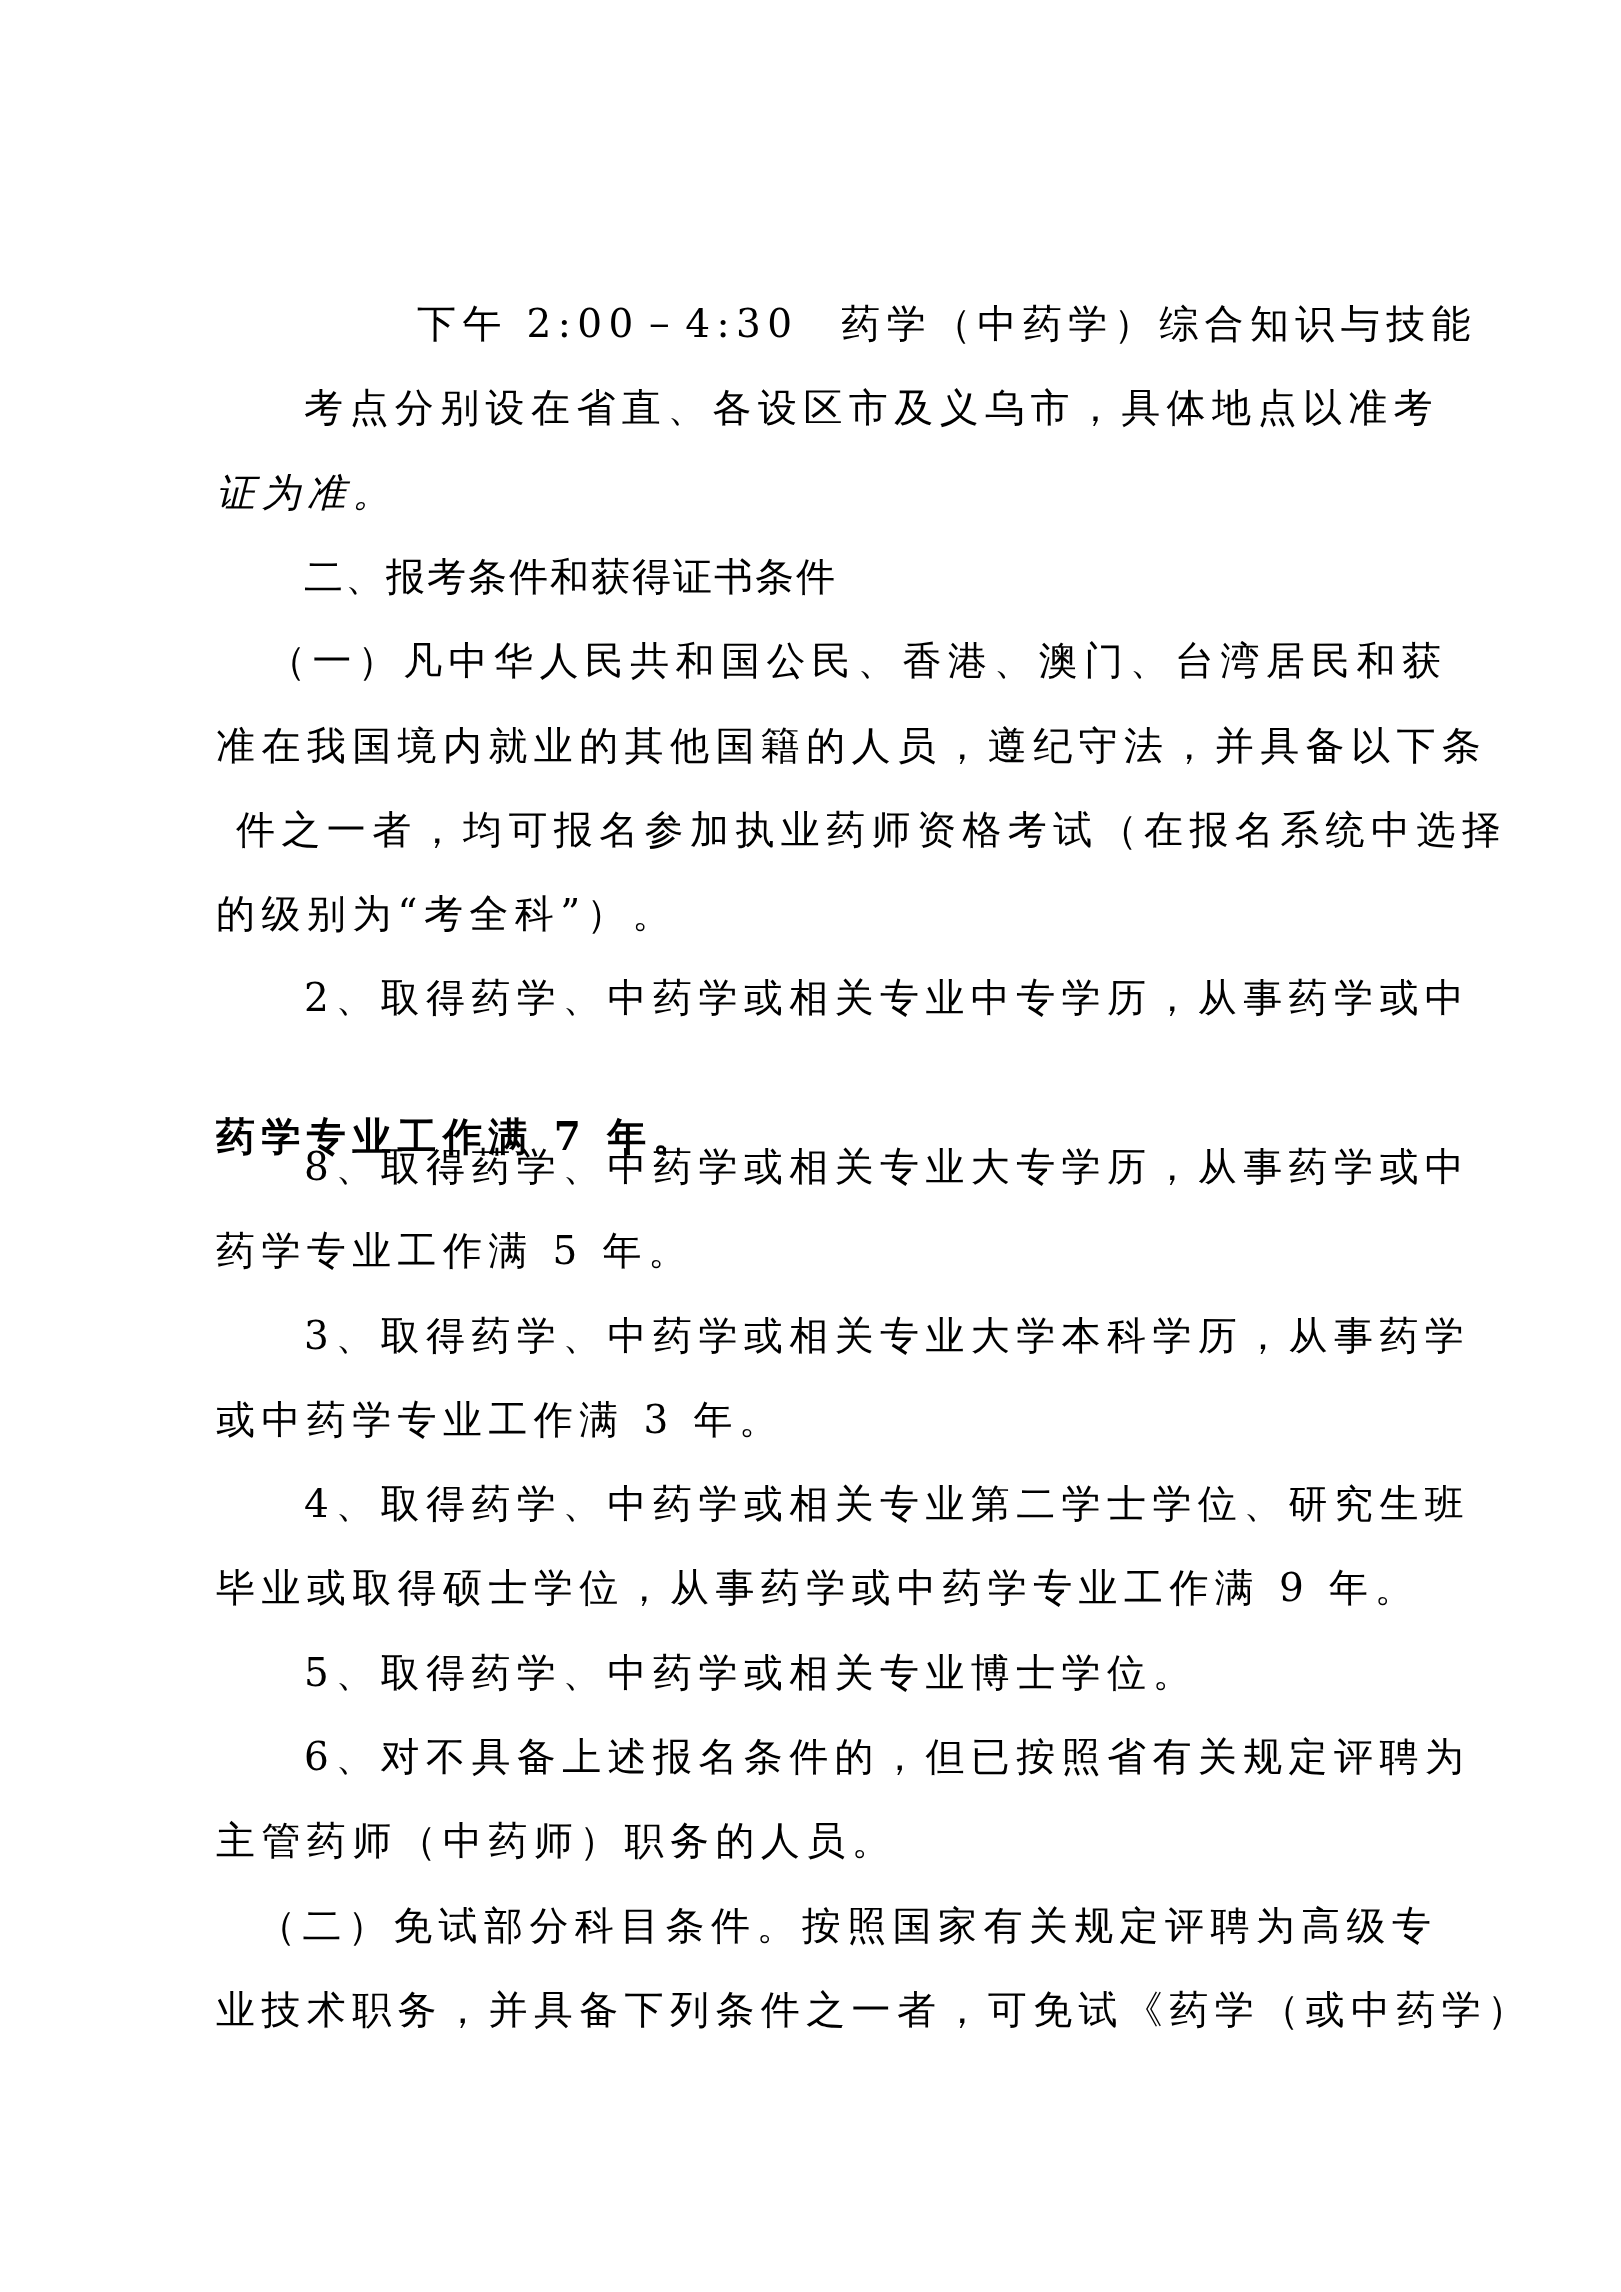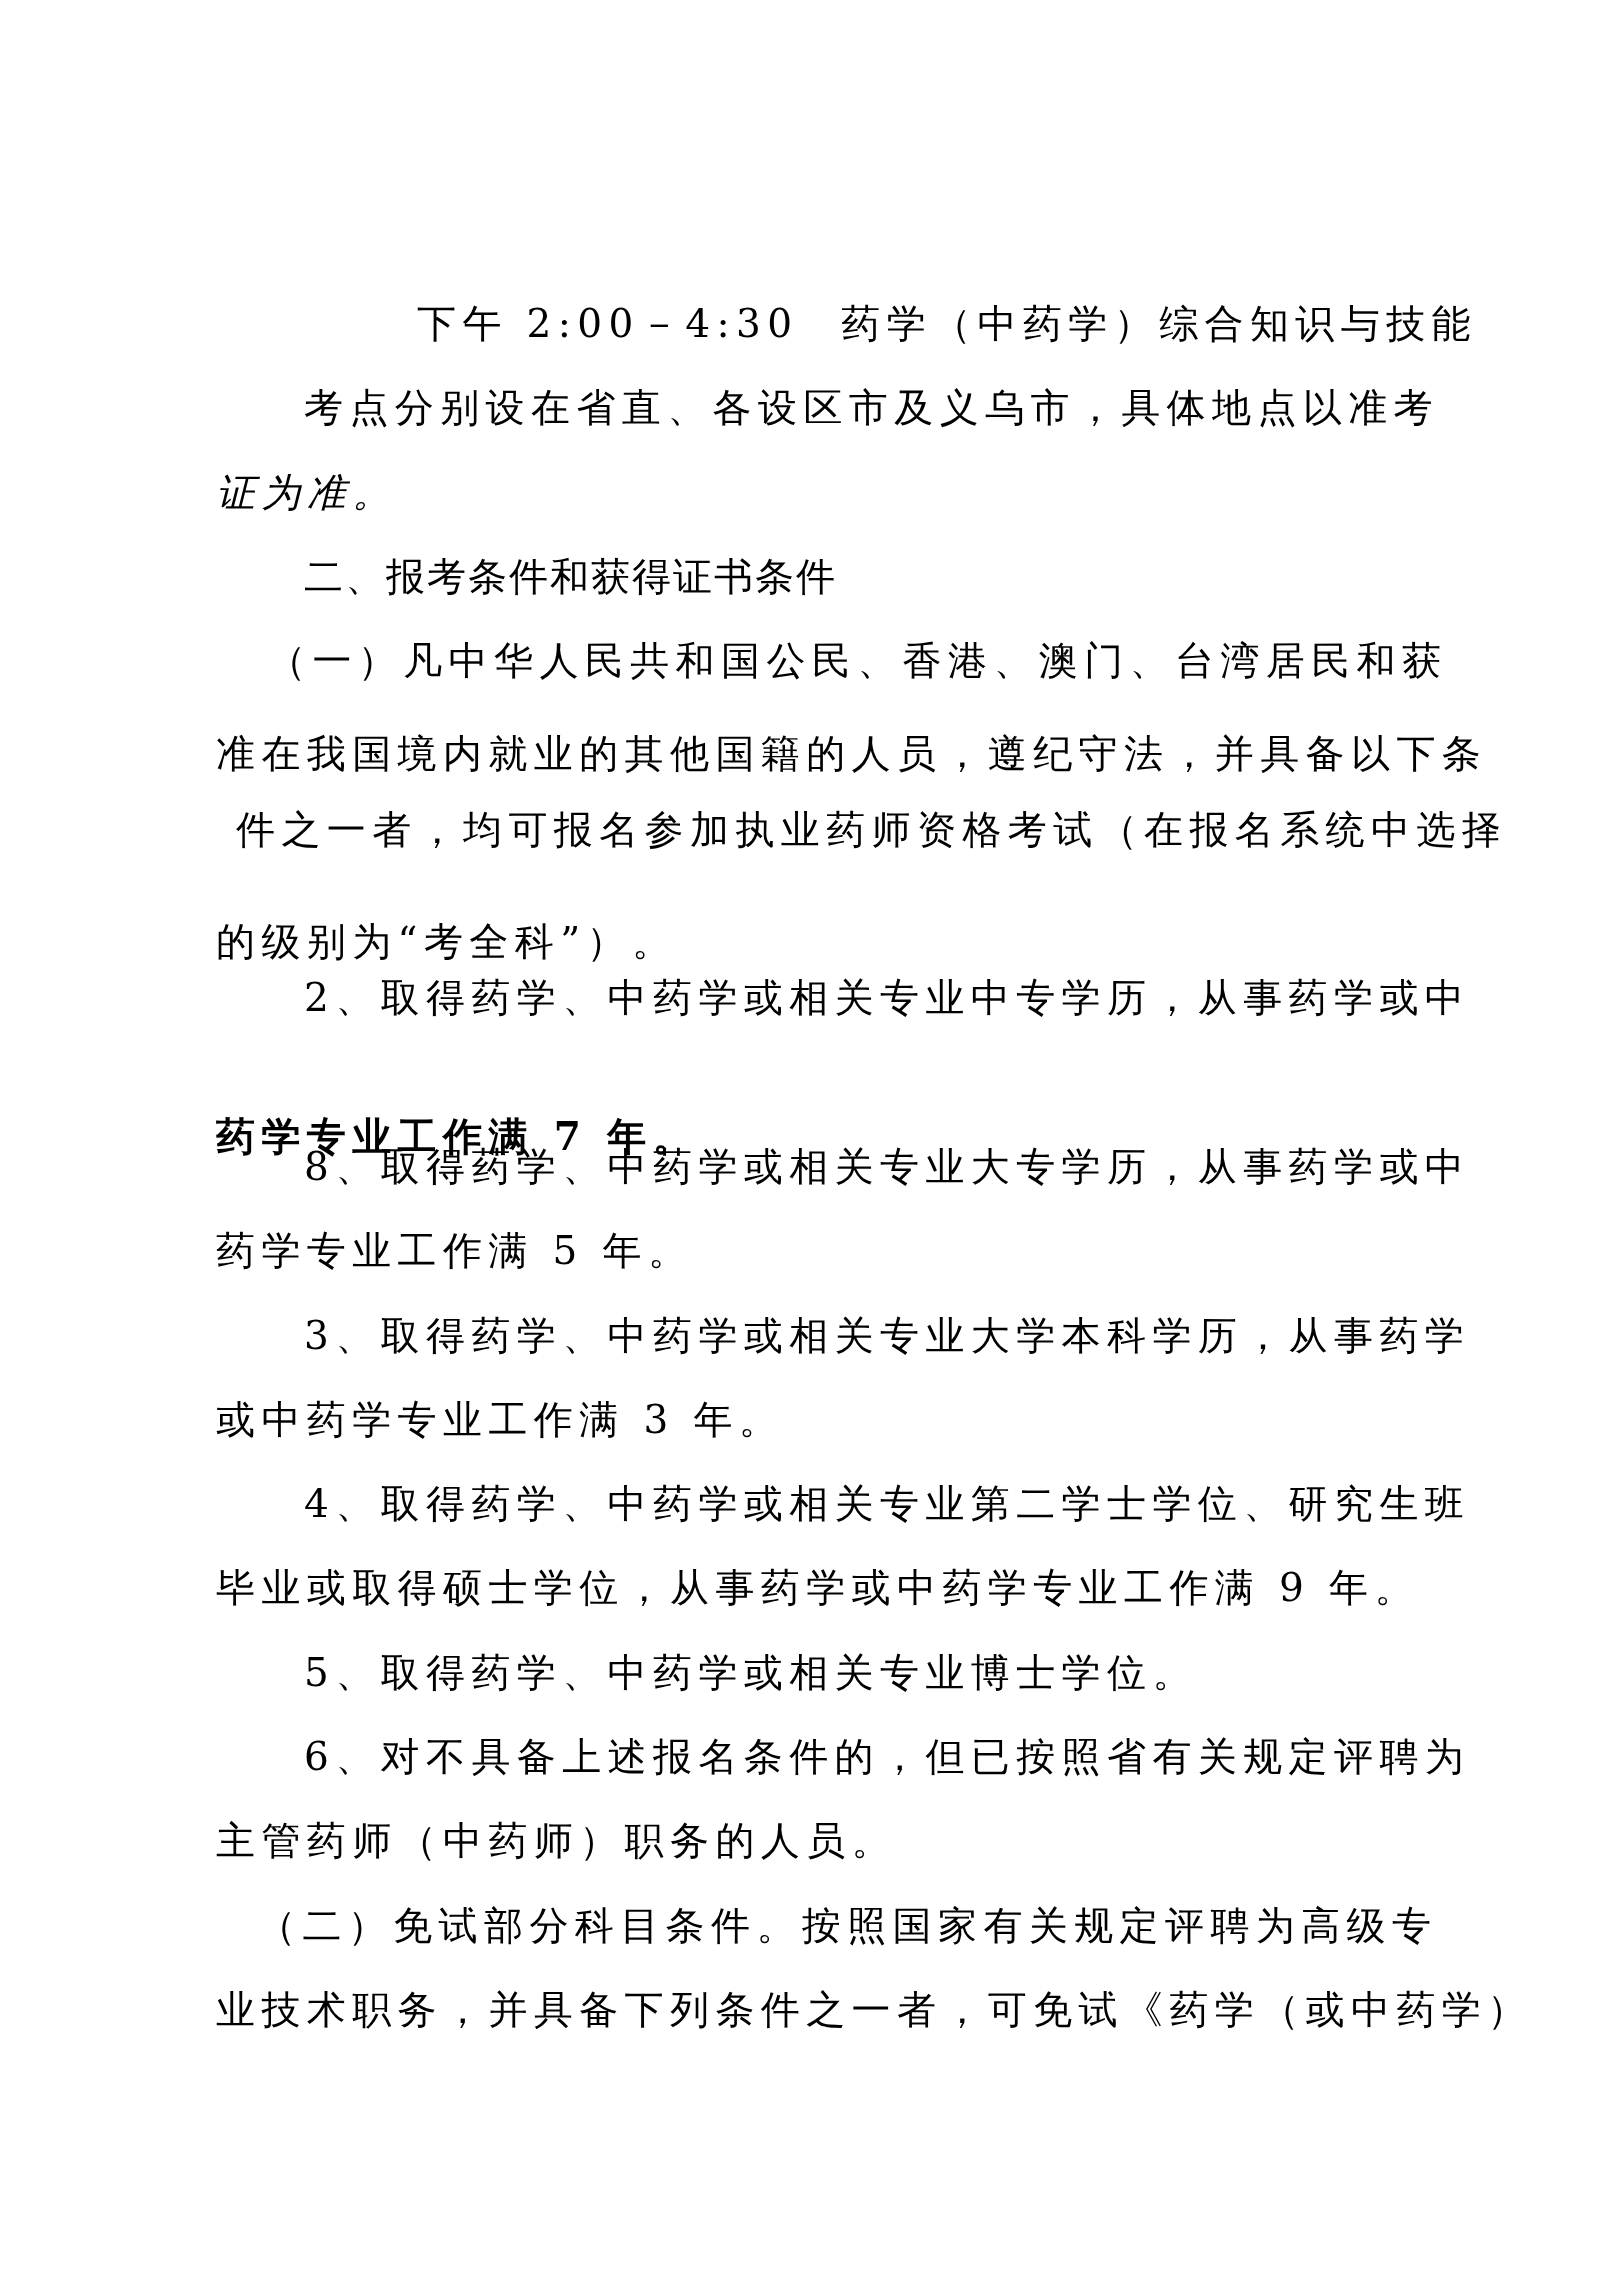--- a/index.html
+++ b/index.html
@@ -61,27 +61,27 @@
     <span>证为准。</span>
   </div>
 
   <div class="line indent heading" style="top:547px;">
     <span>二、报考条件和获得证书条件</span>
   </div>
 
   <div class="line" style="top:631px; left:51px;">
     <span class="justify" style="width:1164px;">（一）凡中华人民共和国公民、香港、澳门、台湾居民和获</span>
   </div>
-  <div class="line" style="top:716px;margin-top:8px;">
+  <div class="line" style="top:716px;">
     <span class="justify">准在我国境内就业的其他国籍的人员，遵纪守法，并具备以下条</span>
   </div>
   <div class="line" style="top:800px;margin-left:20px;">
     <span class="justify">件之一者，均可报名参加执业药师资格考试（在报名系统中选择</span>
   </div>
-  <div class="line" style="top:912px;">
+  <div class="line" style="top:884px;">
     <span>的级别为“考全科”）。</span>
   </div>
 
   <div class="line indent" style="top:968px;">
     <span class="justify ind">2、取得药学、中药学或相关专业中专学历，从事药学或中</span>
   </div>
   <div class="line" style="top:1107px;font-weight:bold;">
     <span>药学专业工作满 7 年。</span>
   </div>
 

